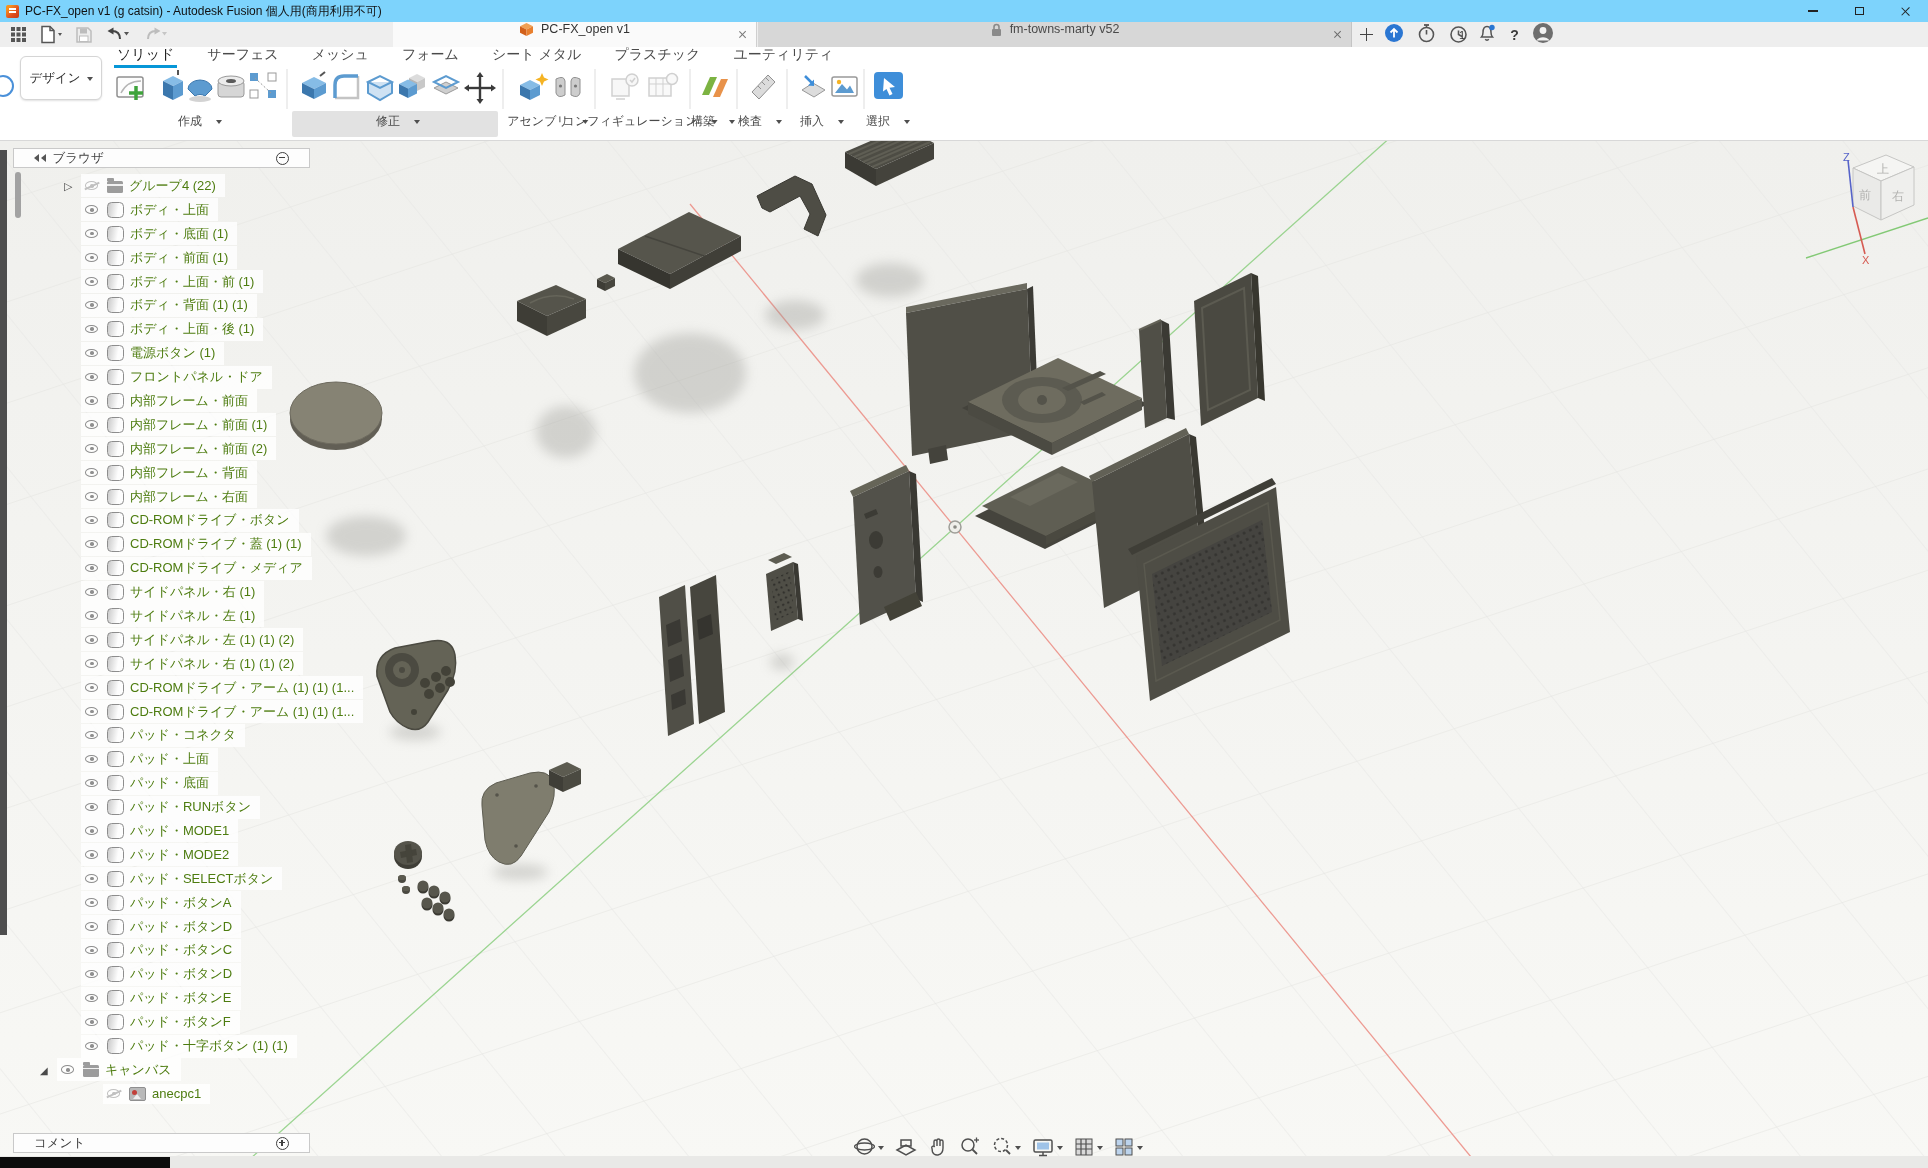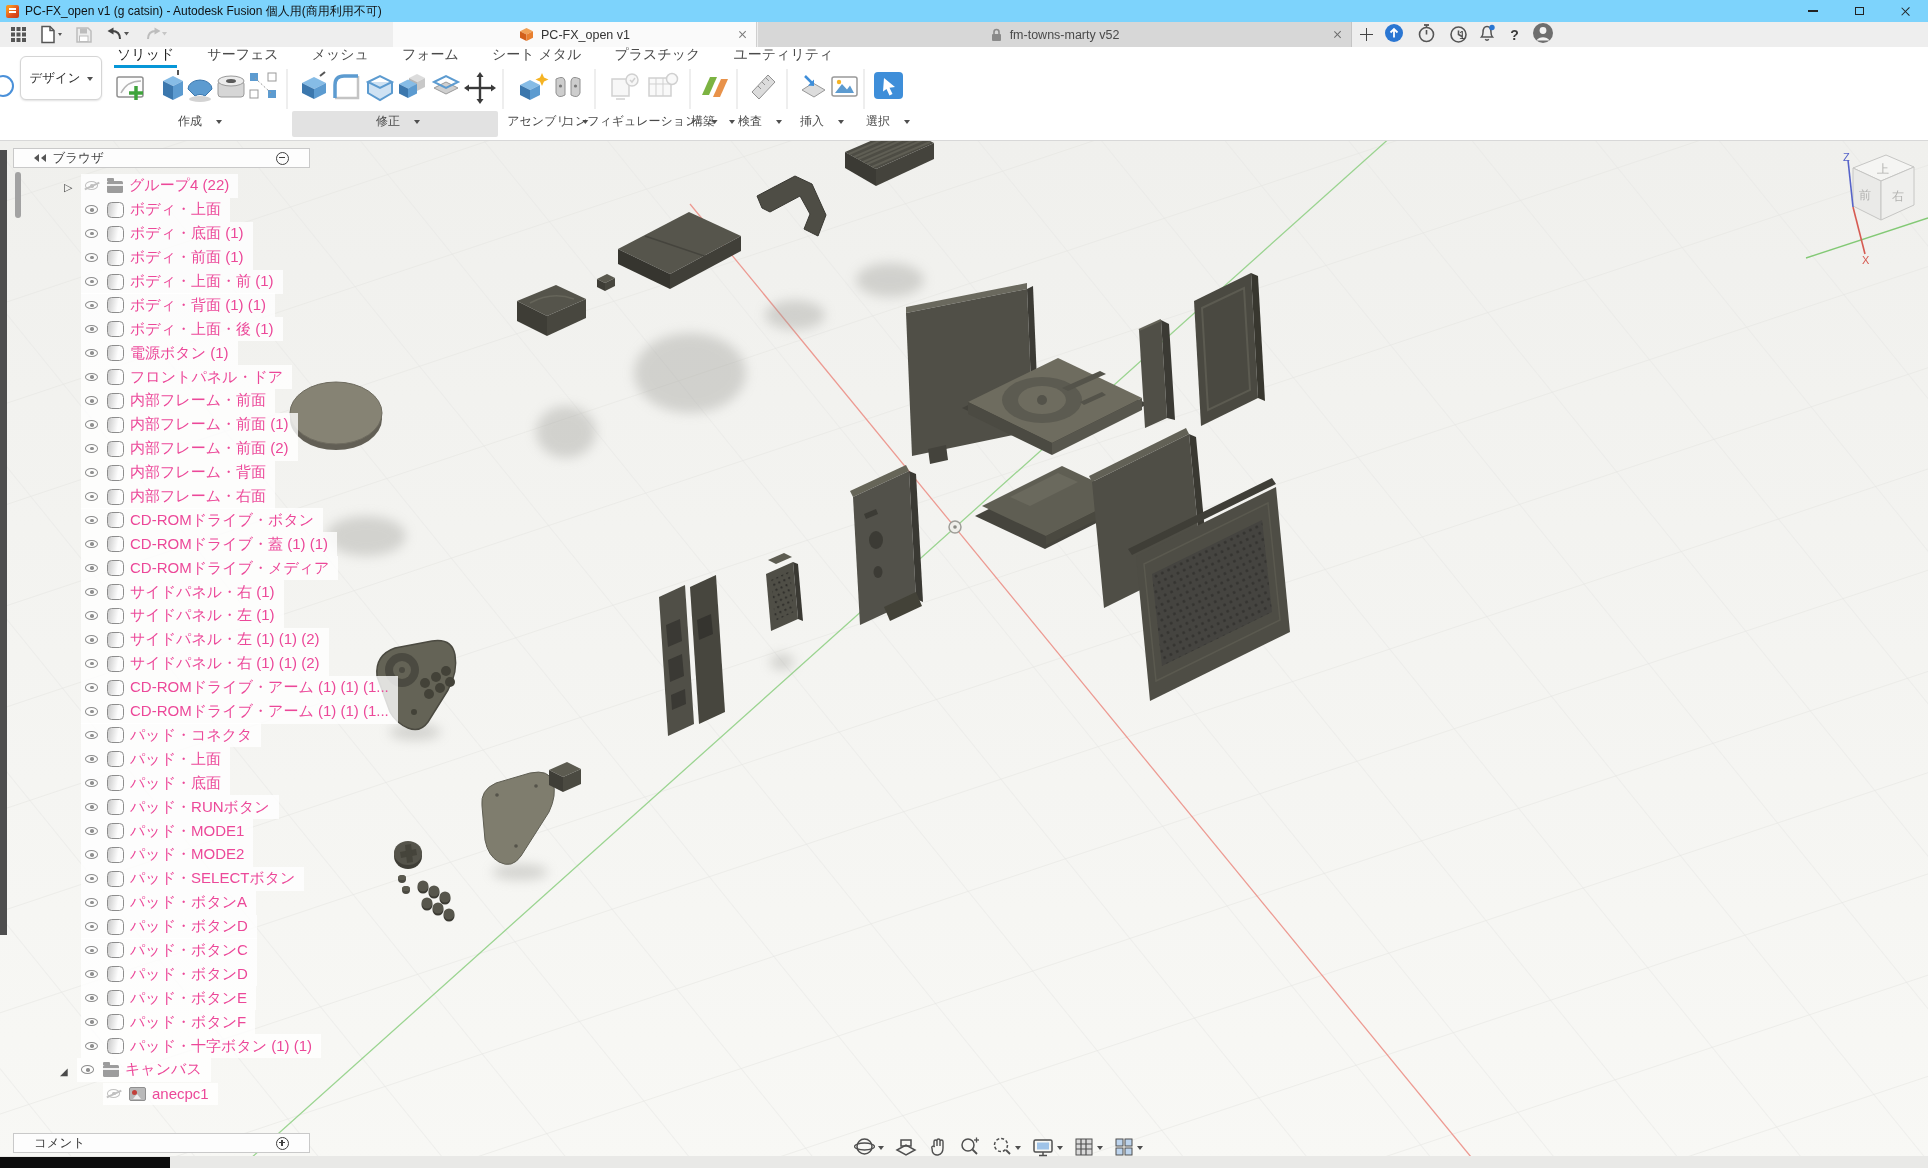--- a/index.html
+++ b/index.html
@@ -13,21 +13,21 @@
   .wbtn{width:46px;height:22px;display:flex;align-items:center;justify-content:center;position:relative}
   .min-glyph{width:10px;height:1.4px;background:#222}
   .max-glyph{width:9px;height:8px;border:1.2px solid #222;box-sizing:border-box}
   .x-glyph{width:11px;height:11px;position:relative}
   .x-glyph::before,.x-glyph::after{content:"";position:absolute;left:5px;top:0;width:1.4px;height:11px;background:#222}
   .x-glyph::before{transform:rotate(45deg)}.x-glyph::after{transform:rotate(-45deg)}
   
   .qat{position:absolute;top:22px;left:0;right:0;height:25px;background:#eeeeee;z-index:19}
   .qicons{display:flex;align-items:center;gap:11px;padding-left:10px;height:25px}
   .qi{display:flex;align-items:center;gap:2px}
-  .doc-tab{position:absolute;top:0;height:25px;display:flex;align-items:center;justify-content:center;gap:7px;font-size:12.5px;box-sizing:border-box}
+  .doc-tab{position:absolute;top:0;height:25px;display:flex;justify-content:center;gap:7px;font-size:12.5px;box-sizing:border-box}
   .doc-tab-active{left:393px;width:364px;background:#fafafa;color:#333;border-right:1px solid #cfcfcf}
   .doc-tab-2{left:758px;width:594px;background:#d7d7d7;color:#4a4a4a;border-right:1px solid #c4c4c4}
   .xbtn{position:absolute;right:9px;top:8px;width:9px;height:9px;opacity:.65}
   .xbtn::before,.xbtn::after{content:"";position:absolute;left:4px;top:0;width:1.3px;height:9px;background:#333}
   .xbtn::before{transform:rotate(45deg)}.xbtn::after{transform:rotate(-45deg)}
   .tab-plus{position:absolute;left:1358px;top:4px;width:17px;height:17px}
   .tab-plus::before{content:"";position:absolute;left:2px;top:7.5px;width:13px;height:1.8px;background:#444}
   .tab-plus::after{content:"";position:absolute;left:7.6px;top:2px;width:1.8px;height:13px;background:#444}
   .top-icons{position:absolute;left:1384px;top:1px;height:23px;display:flex;gap:13px;align-items:center;z-index:21}
   .badge1{font-size:11px;color:#333;margin-left:-9px}
@@ -56,27 +56,27 @@
   .panelbar{position:absolute;left:13px;width:297px;height:20px;background:#fdfdfd;border:1px solid #c9c9c9;display:flex;align-items:center;padding:0 20px;z-index:6;font-size:12.5px;color:#3f3f3f;box-sizing:border-box;gap:7px}
   .bheader{top:7px}
   .comment-bar{top:992px}
   .spacer{flex:1}
   .tri-left{width:0;height:0;border-top:4px solid transparent;border-bottom:4px solid transparent;border-right:5px solid #555}
   .collapse-arrows{display:flex;gap:1.5px}
   .circ{width:13px;height:13px;border:1.4px solid #3f3f3f;border-radius:50%;position:relative;box-sizing:border-box}
   .circ::before{content:"";position:absolute;left:2px;top:4.3px;width:6px;height:1.6px;background:#3f3f3f}
   .circ.plus::after{content:"";position:absolute;left:4.2px;top:2.1px;width:1.6px;height:6px;background:#3f3f3f}
   
-  .btree{position:absolute;left:0;top:33px;z-index:4;font-size:15px;color:#ec4899}
+  .btree{position:absolute;left:0;top:33px;z-index:4;font-size:13px;color:#4d7c0f}
   .brow{display:flex;align-items:center;height:23.9px;padding-left:64px;cursor:default}
   .brow .exp{width:17px;flex:0 0 17px;line-height:1;color:#3f3f3f}
   .exp::before{content:""}
   .exp-collapsed .exp::before{content:"▷";font-size:11px}
   .exp-expanded .exp::before{content:"◢";font-size:10px;color:#4a4a4a}
-  .outdent{padding-left:60px}
+  .outdent{padding-left:40px}
   .ind-1{padding-left:86px}
   .rowbg{display:inline-flex;align-items:center;gap:6px;background:rgba(255,255,255,.8);padding:2.5px 9px 2.5px 3px}
   .eye{position:relative;width:17px;height:12px;flex:0 0 17px;cursor:pointer}
   .eye::before{content:"";position:absolute;left:1px;top:1.5px;width:13px;height:8.5px;border:1.4px solid #8f8f8f;border-radius:50%;box-sizing:border-box}
   .eye::after{content:"";position:absolute;left:6.2px;top:4.1px;width:3.6px;height:3.6px;border-radius:50%;background:#8f8f8f}
   .eye i{display:none}
   .eye-off .eye{opacity:.55}
   .eye-off .eye i{display:block;position:absolute;left:0;top:5px;width:16px;height:1.6px;background:#8f8f8f;transform:rotate(-25deg)}
   .ricon{position:relative;width:17px;height:16px;flex:0 0 17px}
   .icon-body .ricon{border:1.3px solid #8d8d8d;border-radius:4.5px;background:linear-gradient(100deg,#c9c9c9,#fdfdfd 65%);box-sizing:border-box}

